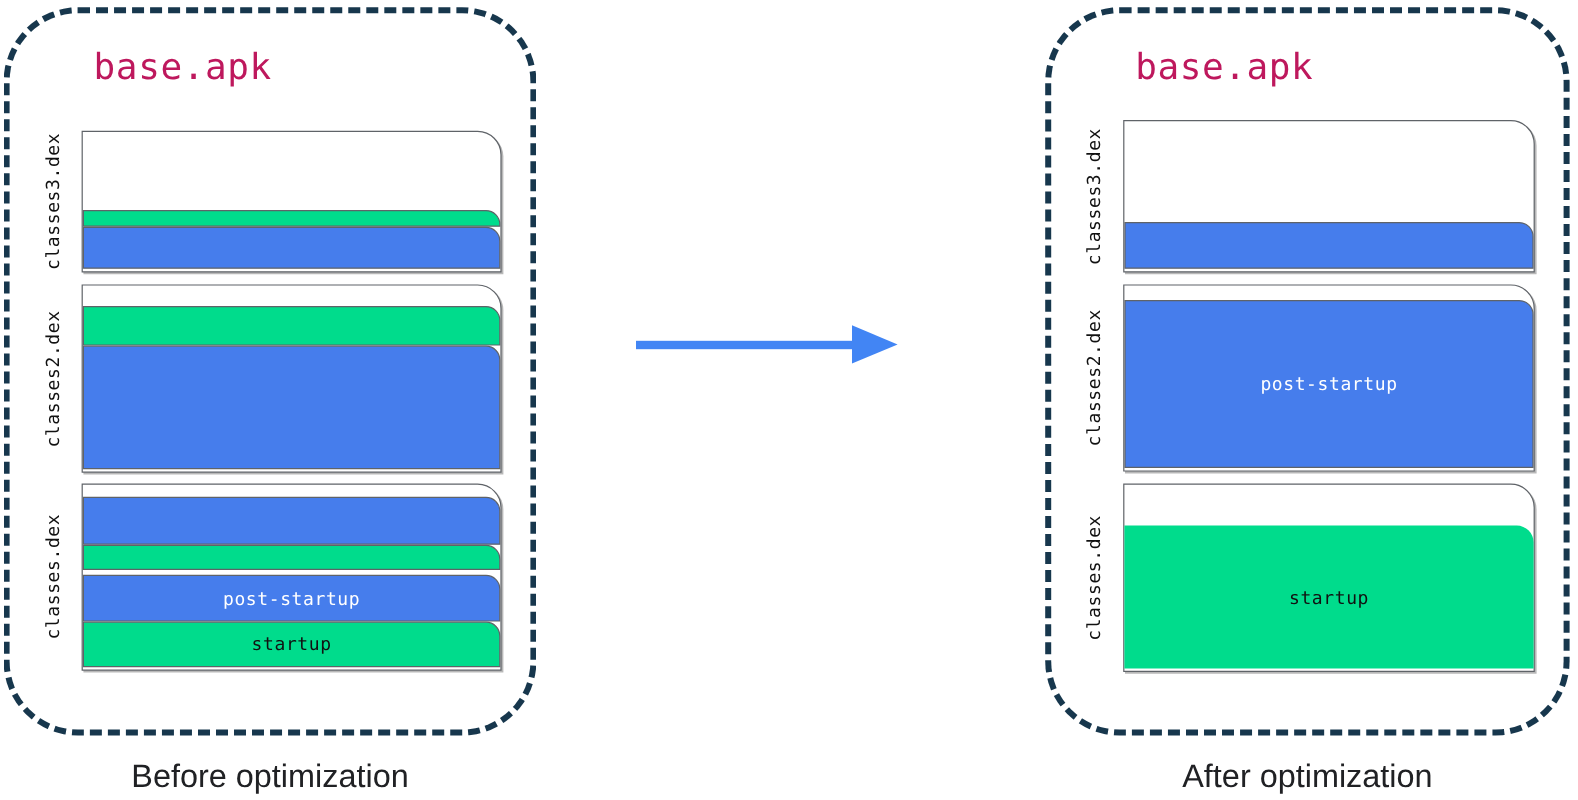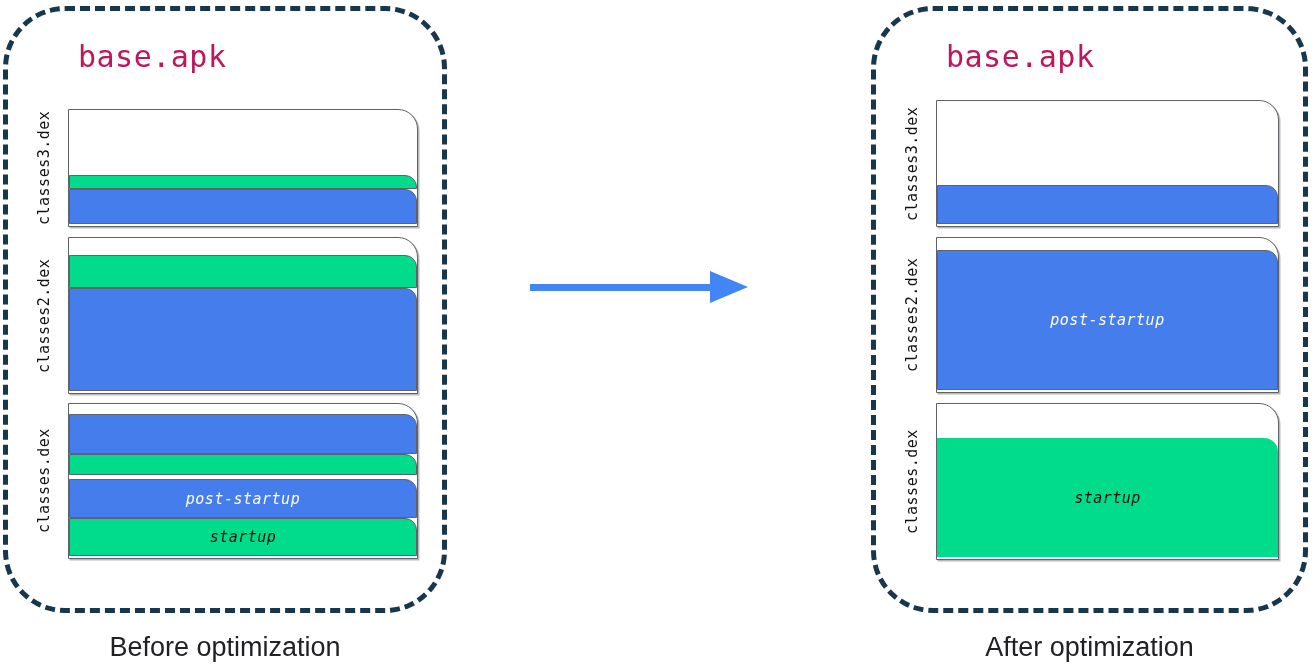--- a/index.html
+++ b/index.html
@@ -29,21 +29,21 @@
     box-sizing:border-box;background:#ffffff;
     border:1.5px solid #5f6368;border-top-right-radius:20px;
     box-shadow:1.5px 1.5px 0 rgba(0,0,0,0.28);
     display:flex;flex-direction:column;justify-content:flex-end;
     padding-bottom:2px;
   }
   .band{
     box-sizing:border-box;flex:0 0 auto;
     border:1.5px solid #5f6368;border-top-right-radius:12px;
     display:flex;align-items:center;justify-content:center;
-    font-size:15px;letter-spacing:0.5px;font-style:italic;
+    font-size:15px;letter-spacing:0.5px;
   }
   .band.noborder{border:none;border-top-right-radius:14px;}
   .arrow-line{position:absolute;left:530px;top:284px;width:183px;height:7px;background:#4285f4;}
   .arrow-head{
     position:absolute;left:710px;top:271px;width:0;height:0;
     border-left:38px solid #4285f4;border-top:16.5px solid transparent;border-bottom:16.5px solid transparent;
   }
   .caption{
     position:absolute;top:632px;font-size:27px;color:#202124;text-align:center;
     font-family:"Liberation Sans",sans-serif;

